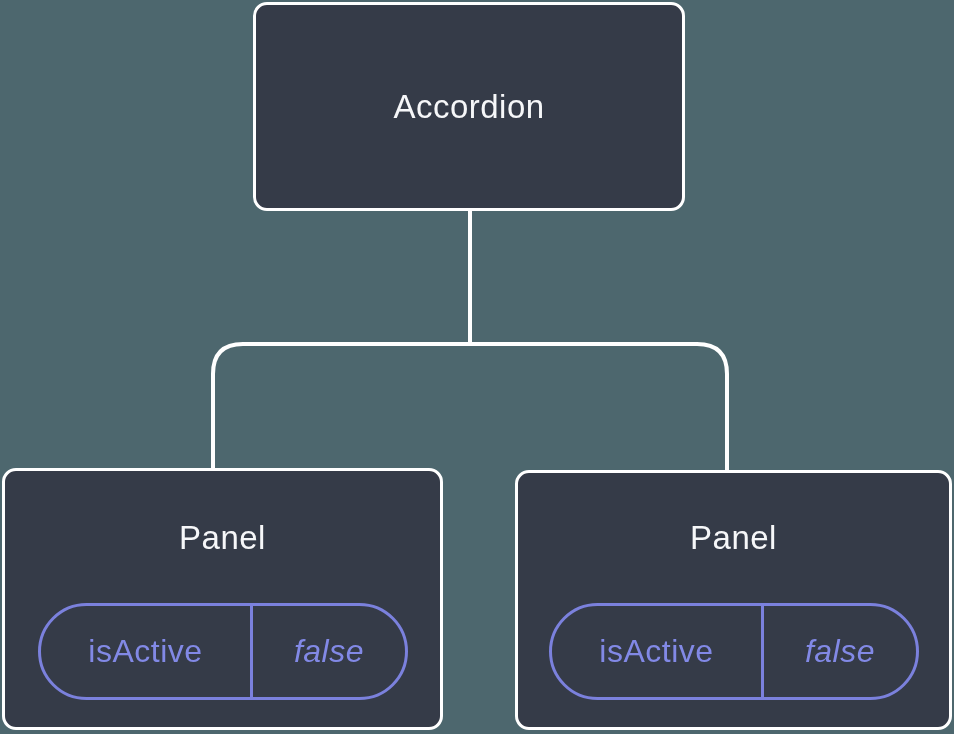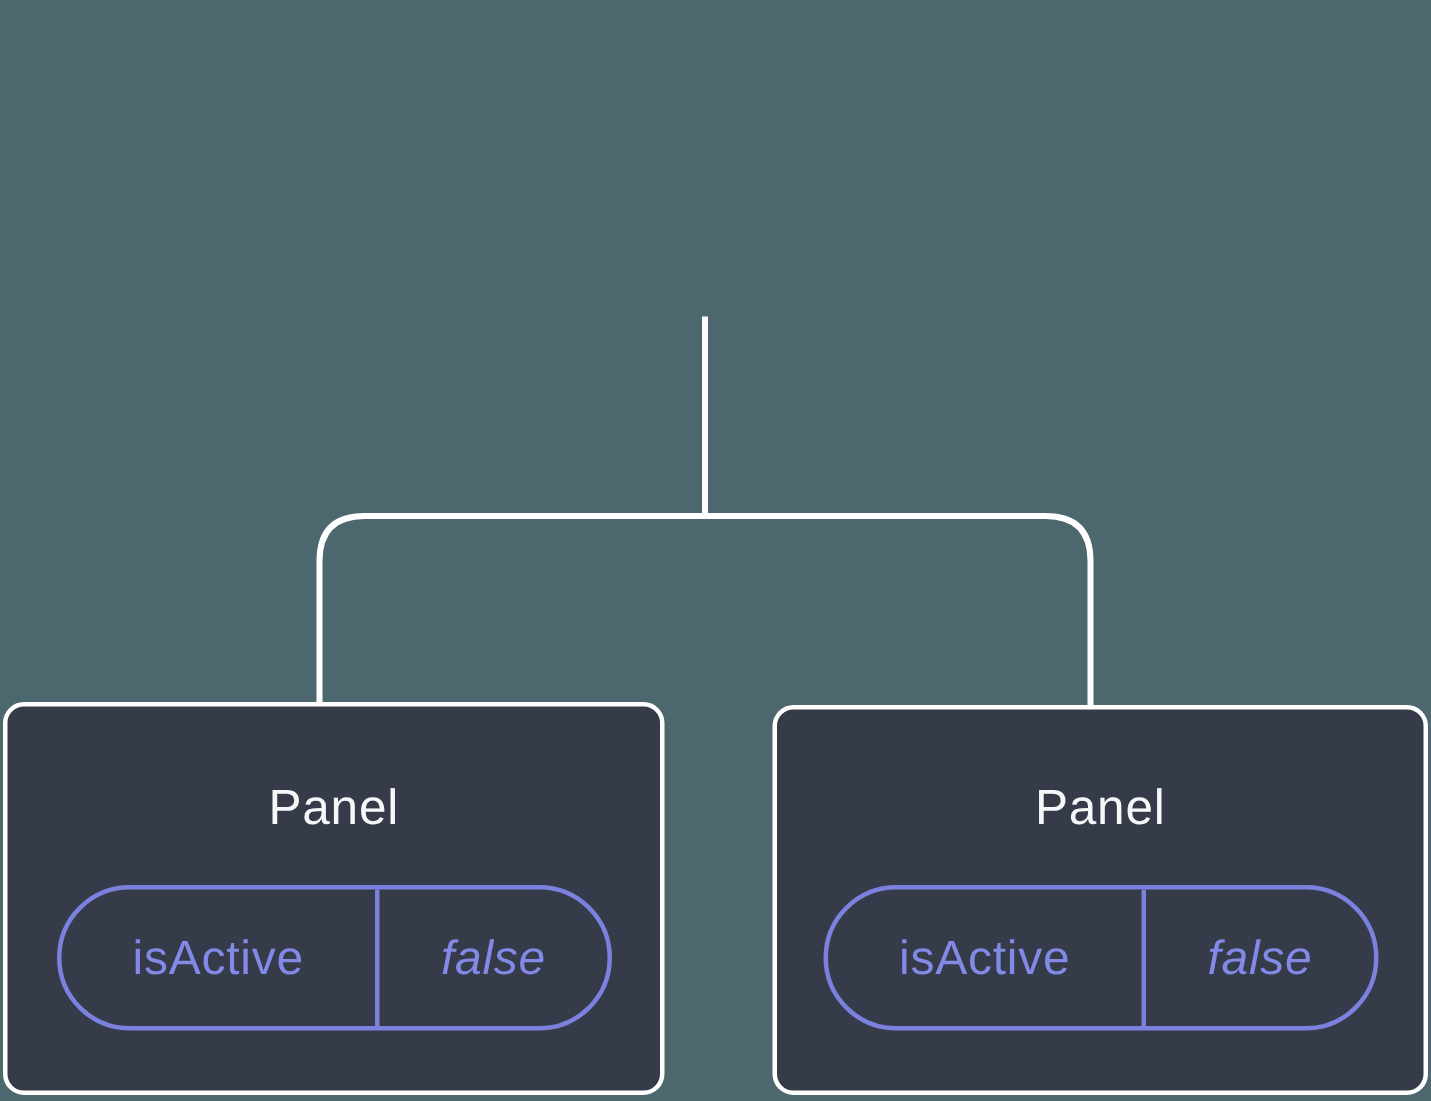--- a/index.html
+++ b/index.html
@@ -58,21 +58,21 @@
     padding-top: 44px;
   }
   .node-label {
     color: var(--color-title_text);
     font-size: 33px;
     font-weight: 500;
     letter-spacing: 0.5px;
     line-height: 42px;
   }
   .state-pill {
-    margin-top: 31px;
+    margin-top: 44px;
     width: 370px; height: 97px;
     border: 3px solid var(--color-state_border);
     border-radius: 50px;
     display: flex;
     align-items: stretch;
     overflow: hidden;
   }
   .state-key, .state-value {
     display: flex;
     align-items: center;
@@ -94,20 +94,23 @@
 </head>
 <body>
 
 <div class="canvas">
 
   <svg class="connector-layer" viewBox="0 0 954 734">
     <path d="M 470 211 L 470 345"></path>
     <path d="M 213 471 L 213 374 Q 213 344 243 344 L 697 344 Q 727 344 727 374 L 727 471"></path>
   </svg>
 
+  <div class="node node-root">
+    <div class="node-label">Accordion</div>
+  </div>
 
   <div class="node node-child-left">
     <div class="node-label">Panel</div>
     <div class="state-pill">
       <div class="state-key">isActive</div>
       <div class="state-value">false</div>
     </div>
   </div>
 
   <div class="node node-child-right">

